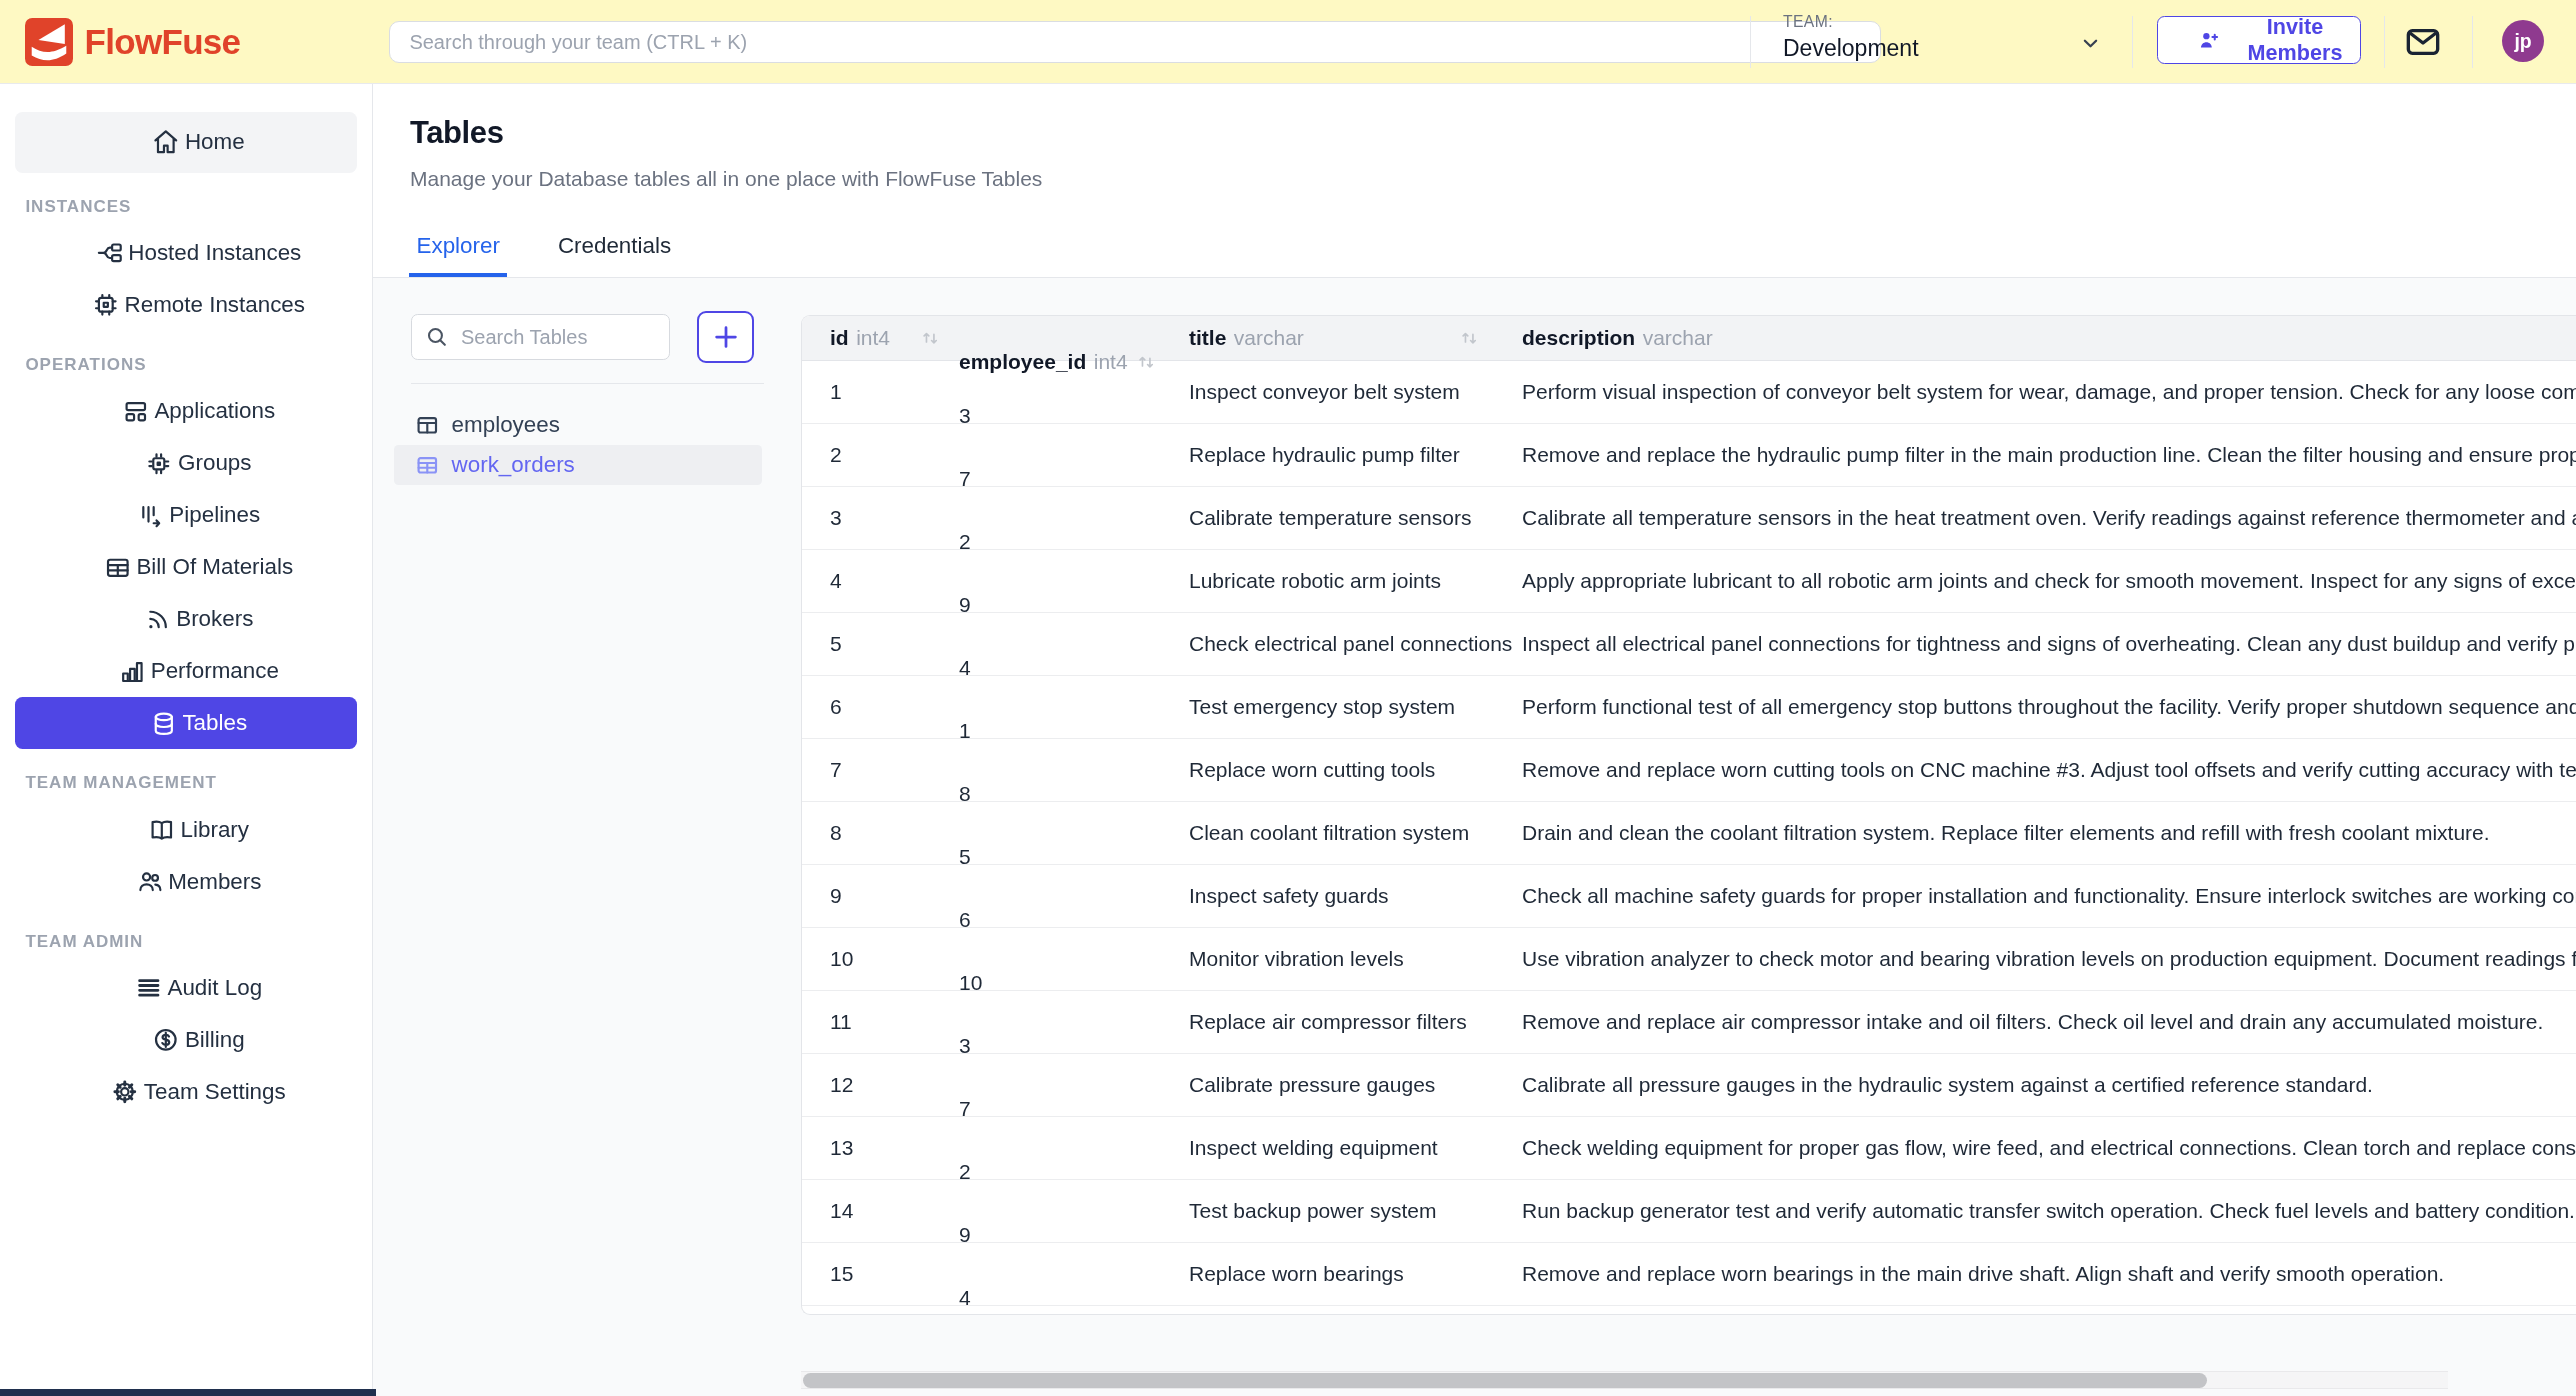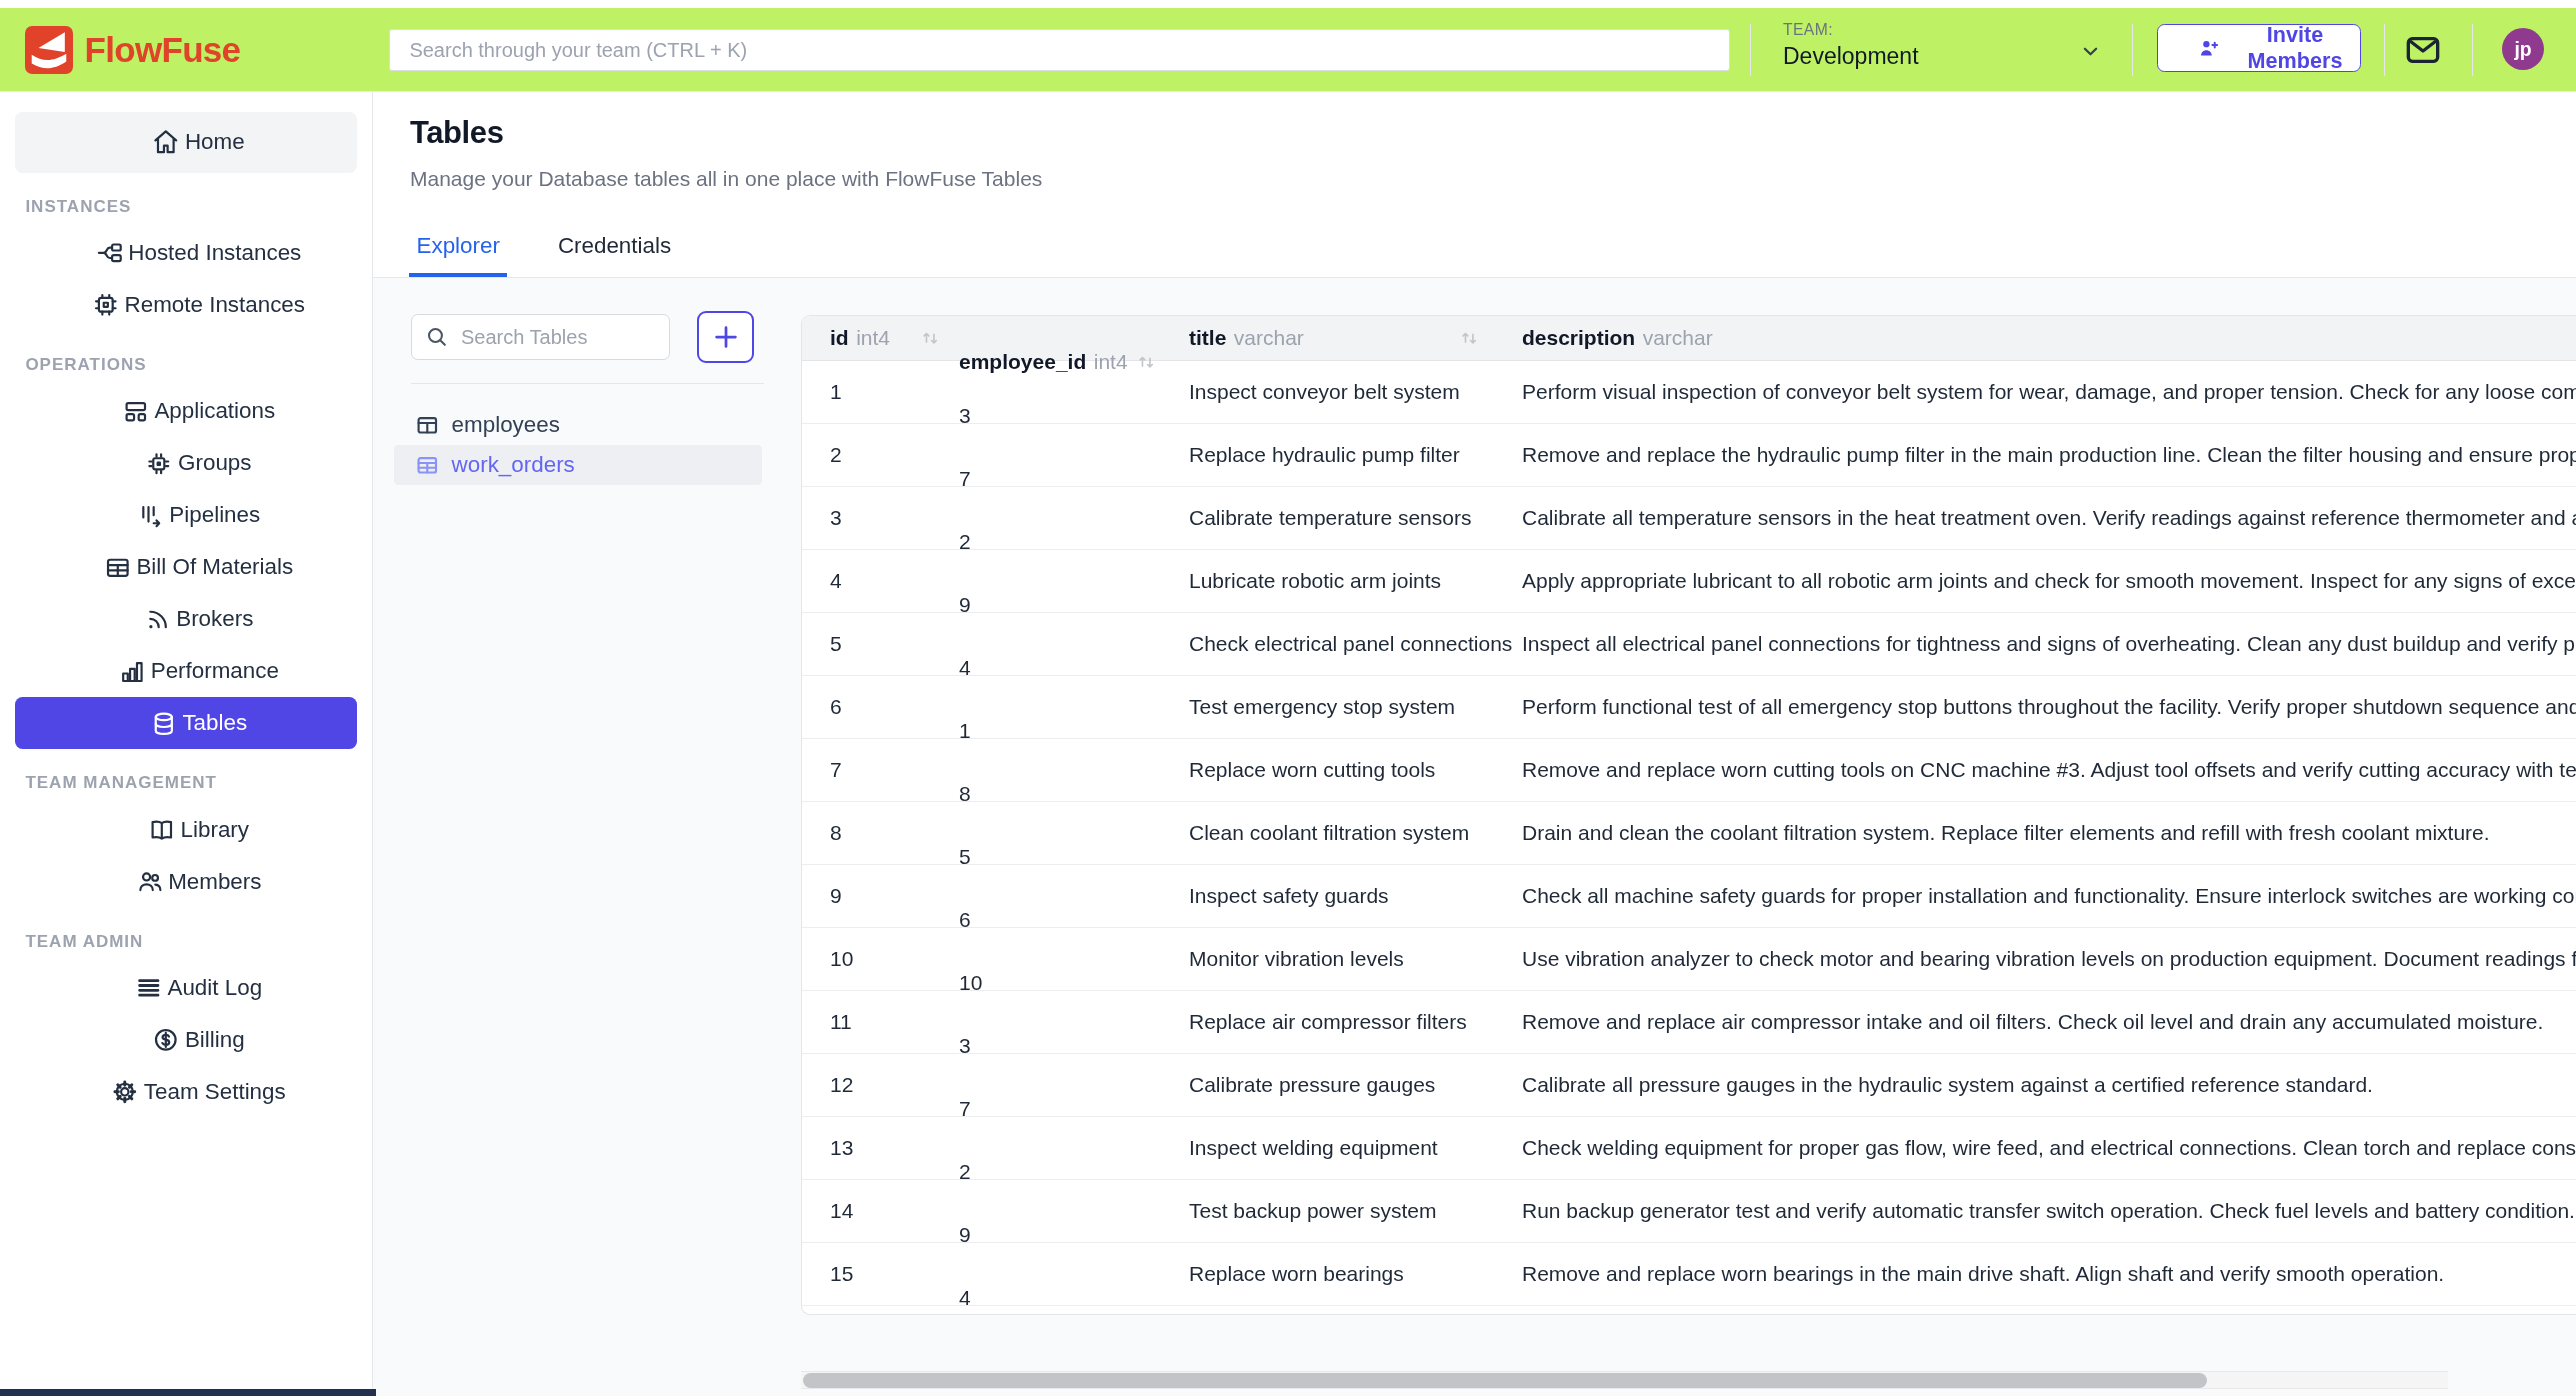--- a/index.html
+++ b/index.html
@@ -1,26 +1,26 @@
 <!DOCTYPE html>
 <html style="font-size:12px"><head>
 <meta charset="utf-8">
 <style>
   * { margin:0; padding:0; box-sizing:border-box; }
   html,body { width:2576px; height:1397px; overflow:hidden; background:#fff;
               font-family:"Liberation Sans", sans-serif; color:#1F2937; }
 
   
-  .topbar { position:absolute; left:0; top:8px; width:2576px; height:84px; background:#bef264;
+  .topbar { position:absolute; left:0; top:0; width:2576px; height:84px; background:#fef9c3;
             border-bottom:0.7px solid #E8EAED; z-index:20; }
   .logo { position:absolute; left:24.6px; top:18px; display:flex; align-items:center; gap:12px; }
   .logo svg { width:48px; height:48px; }
   .logo-text { font-size:35px; font-weight:700; color:#E0432A; letter-spacing:-0.7px; }
-  .gsearch { position:absolute; left:389px; top:21px; width:1341px; height:42px;
-             border:1.5px solid #DADDE2; border-radius:3px; font-size:20px; padding:0 19.4px;
+  .gsearch { position:absolute; left:389px; top:21px; width:1492px; height:42px;
+             border:1.5px solid #DADDE2; border-radius:10px; font-size:20px; padding:0 19.4px;
              color:#374151; outline:none; background:#fff; }
   .gsearch::placeholder { color:#9CA3AF; }
   .vdiv { position:absolute; top:16.4px; height:52px; width:0.7px; background:#E5E7EB; }
   .team { position:absolute; left:1783px; top:12.7px; }
   .team-label { font-size:15.7px; color:#6B7280; letter-spacing:0.4px; }
   .team-name { font-size:23px; color:#111827; margin-top:4.5px; }
   .chev { position:absolute; left:2077px; top:30px; width:27px; height:27px; }
   .invite-btn { position:absolute; left:2157px; top:16.4px; width:204px; height:48px;
                 border:1.9px solid #4F46E5; border-radius:7.5px; background:#fff; color:#4F46E5;
                 font-size:21.6px; font-weight:700; display:flex; align-items:center;

